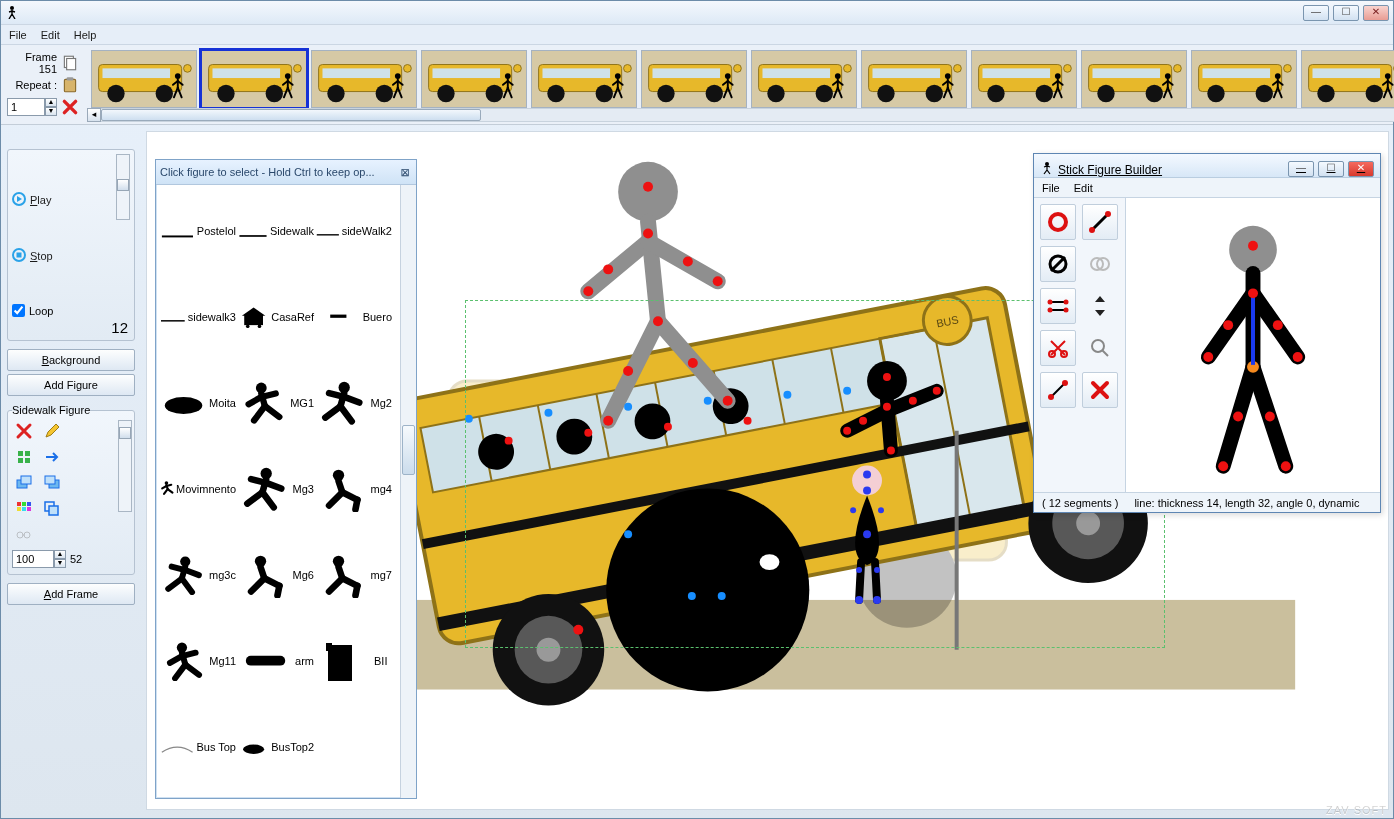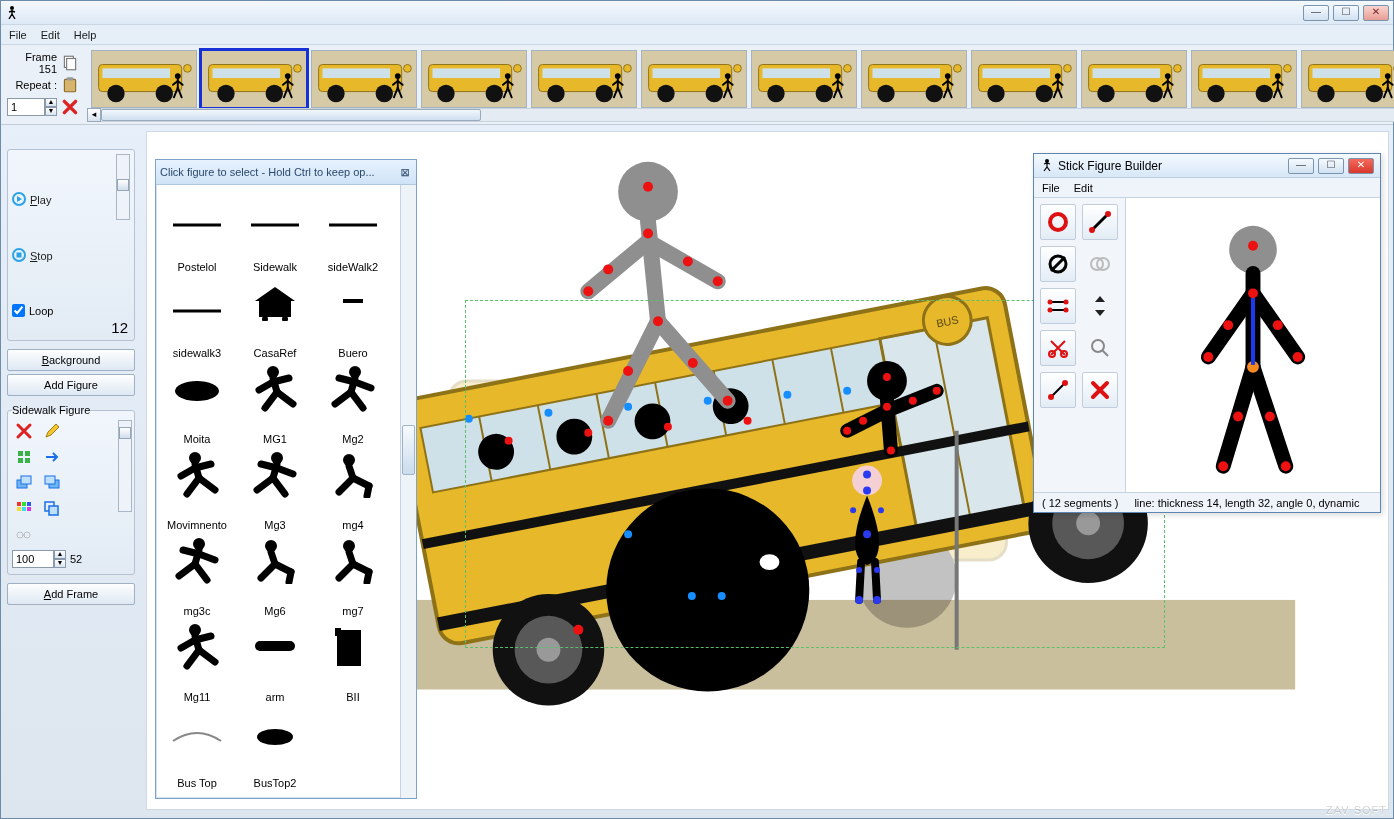--- a/index.html
+++ b/index.html
@@ -56,35 +56,35 @@
 
 .sz-row { display:flex; align-items:center; gap:4px; margin-top:4px; }
 .sz-row input { width:42px; height:18px; border:1px solid #8a9aab; text-align:left; padding:0 3px; }
 
 
 .fig-lib { position:absolute; left:154px; top:158px; width:262px; height:640px; border:1px solid #7fa3c8; background:#fff; box-shadow:0 0 0 1px #cfe1f2 inset; display:flex; flex-direction:column; }
 .fig-lib-title { height:18px; background:linear-gradient(#e7f2ff,#cfe3f6); border-bottom:1px solid #b1c7de; padding:12px 4px; display:flex; align-items:center; color:#2a486b; font-size:11px; white-space:nowrap; overflow:hidden; }
 .fig-lib-title .x { margin-left:auto; width:14px; text-align:center; }
 .fig-grid-wrap { flex:1; overflow:hidden; position:relative; }
 .fig-grid { display:grid; grid-template-columns:repeat(3,78px); grid-auto-rows:86px; gap:0; padding:2px 2px; }
-.fig-cell { display:flex; flex-direction:column; align-items:center; justify-content:space-between; }
+.fig-cell { display:flex; flex-direction:row; align-items:center; justify-content:flex-start; }
 .fig-cell .ico { width:60px; height:56px; display:flex; align-items:center; justify-content:center; }
 .fig-cell .ico svg { max-width:100%; max-height:100%; }
 .fig-cell .cap { font-size:11px; margin-top:2px; white-space:nowrap; }
 .fig-scroll { position:absolute; right:0; top:0; bottom:0; width:16px; background:#eef3f8; border-left:1px solid #c6d2df; }
 .fig-scroll .kn { position:absolute; left:1px; right:1px; top:240px; height:50px; background:linear-gradient(#f6fafd,#cbdcec); border:1px solid #9db3c8; border-radius:2px; }
 
 
 .canvas { position:absolute; left:145px; top:130px; right:4px; bottom:8px; background:#fff; border:1px solid #cfd9e3; overflow:hidden; }
 .canvas-inner { position:absolute; inset:0; }
 .sel-rect { position:absolute; border:1px dashed #5bc06e; }
 
 
 .sfb { position:absolute; left:1032px; top:152px; width:348px; height:360px; border:1px solid #5e86b3; background:#eef4fa; box-shadow:2px 2px 6px rgba(0,0,0,.15); }
-.sfb-title { height:24px; background:linear-gradient(#f4f9ff,#d7e7f7); display:flex; align-items:center; padding:0 6px; border-bottom:1px solid #b9cde0; }
+.sfb-title { height:24px; background:linear-gradient(#f4f9ff,#d7e7f7); display:flex; align-items:flex-end; padding:0 6px; border-bottom:1px solid #b9cde0;text-decoration:underline; }
 .sfb-title .t { margin-left:4px; font-size:12px; }
 .sfb-title .win-btns { margin-left:auto; }
 .sfb-title .win-close { background:linear-gradient(#f56a5e,#d8392d); color:#fff; }
 .sfb-menu { height:20px; display:flex; align-items:center; gap:14px; padding:0 8px; border-bottom:1px solid #c6d4e2; }
 .sfb-body { display:flex; height:calc(100% - 64px); }
 .sfb-tools { width:92px; background:#f2f6fb; border-right:1px solid #c6d4e2; padding:6px; display:grid; grid-template-columns:repeat(2,36px); grid-auto-rows:36px; gap:6px; align-content:start; }
 .sfb-tool { width:36px; height:36px; display:flex; align-items:center; justify-content:center; background:linear-gradient(#fff,#e3ecf5); border:1px solid #c0cedc; border-radius:2px; }
 .sfb-tool.flat { background:transparent; border:none; }
 .sfb-canvas { flex:1; background:#fff; position:relative; }
 .sfb-status { height:20px; border-top:1px solid #c6d4e2; display:flex; align-items:center; padding:0 8px; gap:16px; }

